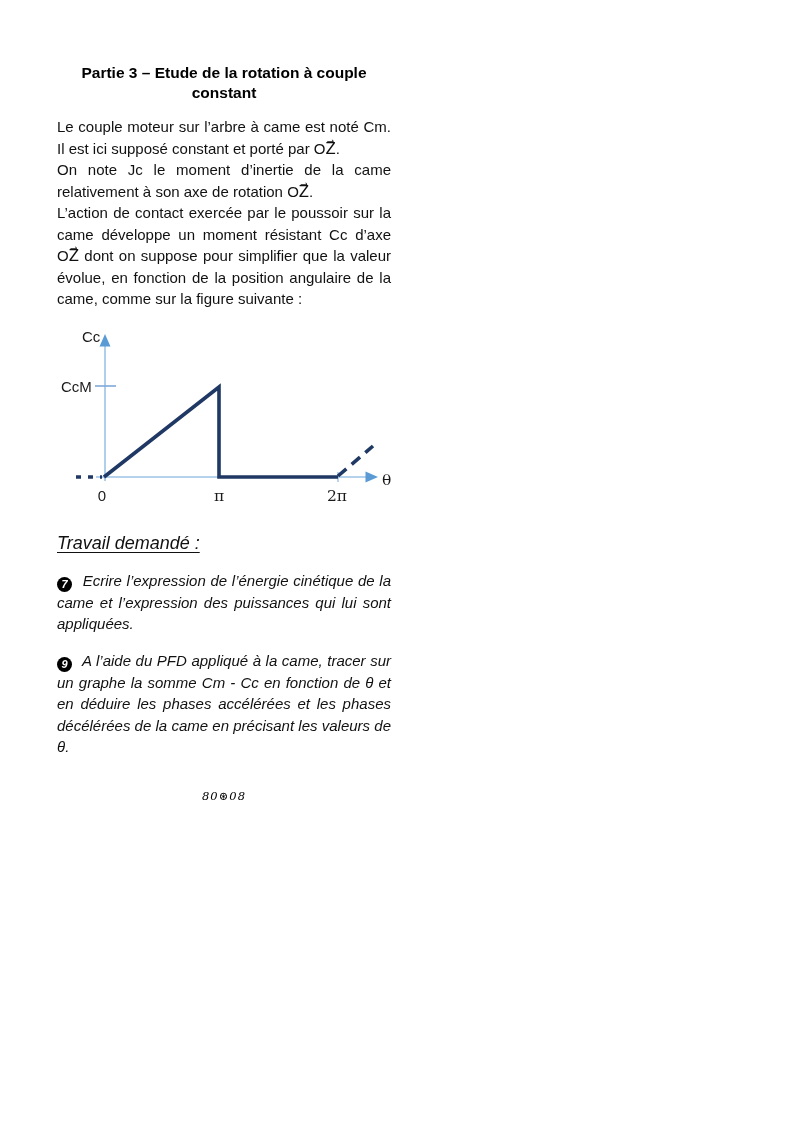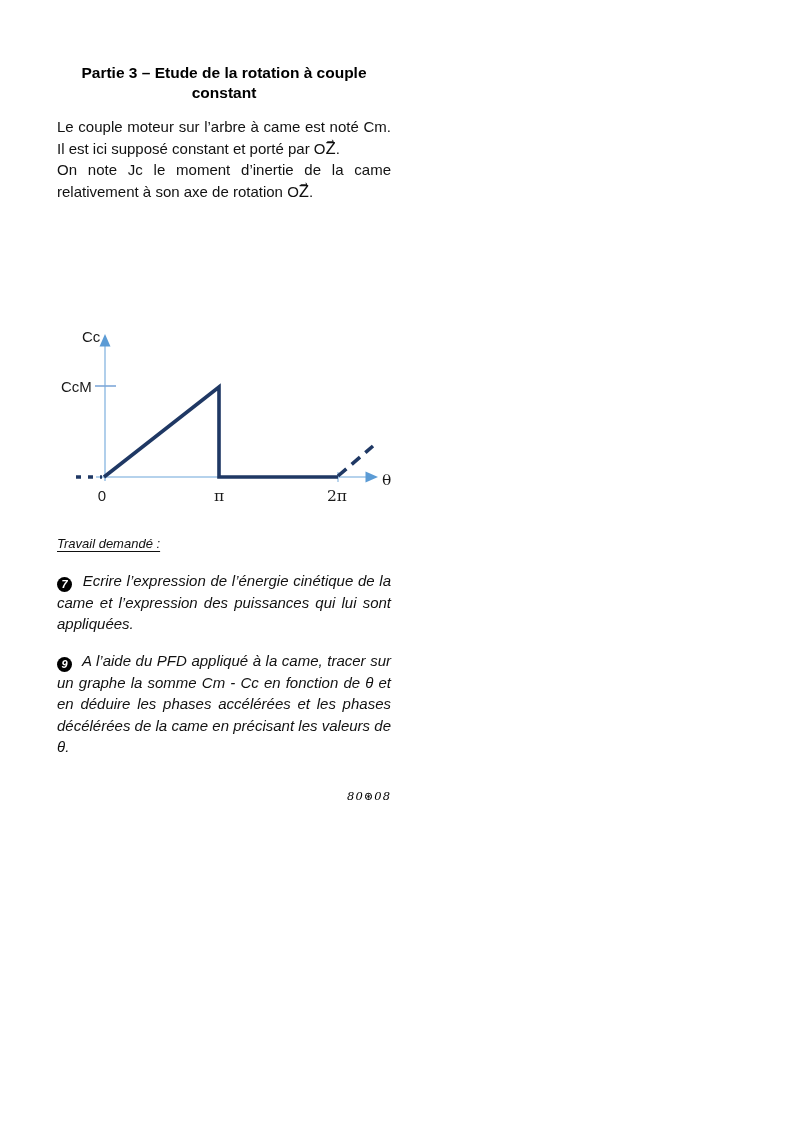--- a/index.html
+++ b/index.html
@@ -26,21 +26,21 @@
   .figure svg{display:block;}
   .chart-label{font-family:"Liberation Sans","DejaVu Sans",sans-serif;font-size:15px;fill:#1a1a1a;}
   .tick-serif{font-family:"DejaVu Serif",serif;font-size:15.5px;fill:#1a1a1a;}
   .work{
     position:absolute;left:57px;top:533px;width:334px;
     font-style:italic;font-size:15px;line-height:21.5px;
   }
   .work-heading{
     text-decoration:underline;
     text-underline-offset:3px;
-    font-size:13px;
+    font-size:18px;
   }
   .q{margin:0;text-align:justify;}
   .q-first{margin-top:17px;}
   .q7{margin-top:15px;}
   .q8{margin-top:16px;}
   .q9{margin-top:15px;}
   .qnum{
     display:inline-flex;align-items:center;justify-content:center;
     width:15px;height:15px;border-radius:50%;
     background:#000;color:#fff;
@@ -49,36 +49,37 @@
     line-height:1;
   }
   .bullets{margin-top:1px;}
   .bullet-row{padding-left:97px;line-height:21.5px;}
   .sq{
     display:inline-block;width:20px;
     font-size:10px;font-style:normal;vertical-align:1px;color:#000;
   }
   .bullet-text{letter-spacing:0.5px;}
   .ornament{
-    margin-top:28px;text-align:right;
+    margin-top:28px;text-align:center;
     font-family:"DejaVu Serif",serif;font-style:italic;
     font-size:11.5px;letter-spacing:1px;color:#000;
   }
 </style>
 </head>
 <body>
 
 <div class="page">
 
   <div class="content">
     <h1 class="title">Partie 3 – Etude de la rotation à couple constant</h1>
 
     <div class="intro">
       <p>Le couple moteur sur l’arbre à came est noté Cm. Il est ici supposé constant et porté par OZ⃗.</p>
       <p>On note Jc le moment d’inertie de la came relativement à son axe de rotation OZ⃗.</p>
+      <p>L’action de contact exercée par le poussoir sur la came développe un moment résistant Cc d’axe OZ⃗ dont on suppose pour simplifier que la valeur évolue, en fonction de la position angulaire de la came, comme sur la figure suivante :</p>
     </div>
   </div>
 
   <figure class="figure">
     <svg width="345" height="195" viewBox="0 0 345 195">
 
       <line x1="47" y1="22" x2="47" y2="158" stroke="#9DC3E6" stroke-width="1.6"></line>
       <polygon points="47,11 41.5,23.5 52.5,23.5" fill="#5B9BD5"></polygon>
       <line x1="38" y1="154" x2="310" y2="154" stroke="#9DC3E6" stroke-width="1.6"></line>
       <polygon points="320,154 307.5,148.5 307.5,159.5" fill="#5B9BD5"></polygon>

